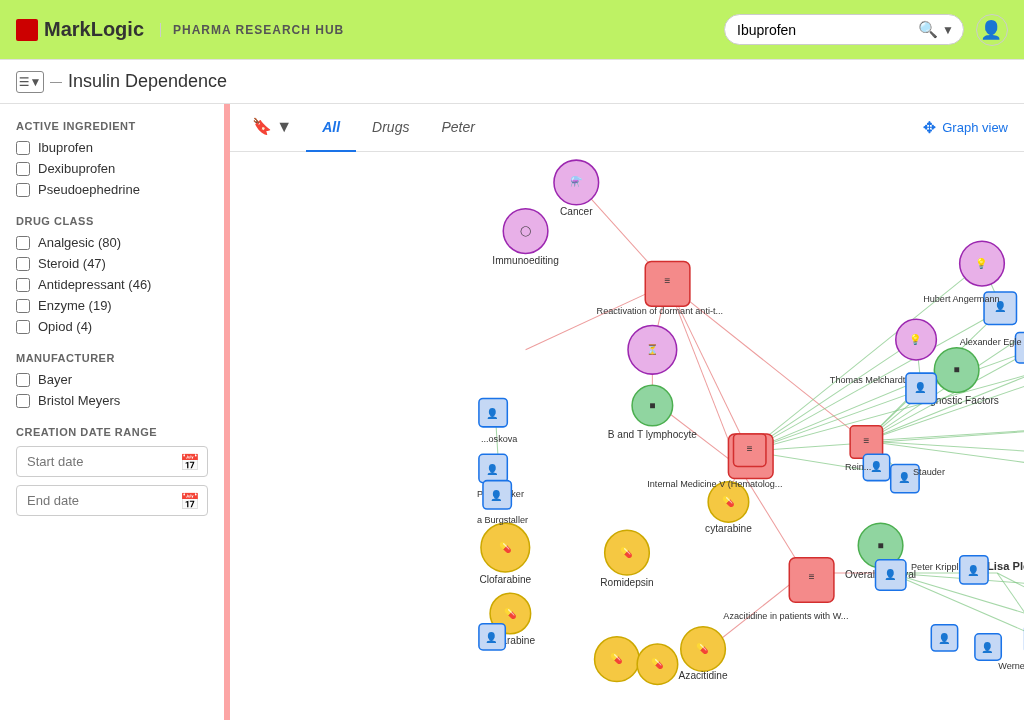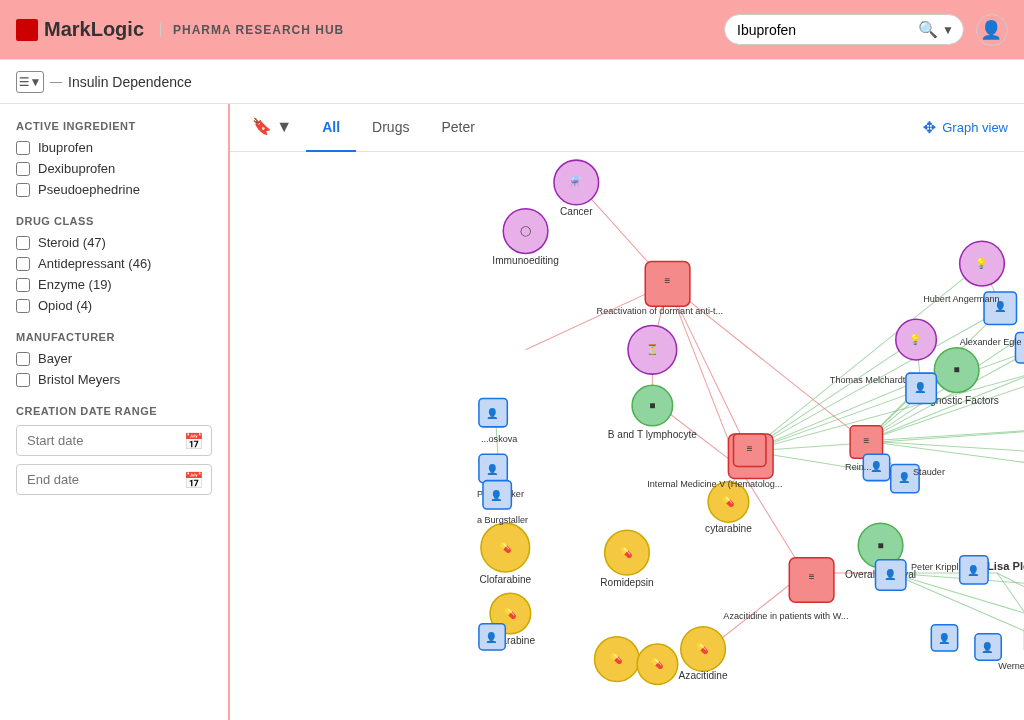--- a/index.html
+++ b/index.html
@@ -2,21 +2,21 @@
 <html><head>
   <meta charset="utf-8">
   <style>
     * { box-sizing: border-box; margin: 0; padding: 0; }
     body { font-family: Arial, sans-serif; font-size: 13px; background: #fff; color: #333; width: 1024px; height: 720px; overflow: hidden; }
 
     
     .header {
       display: flex; align-items: center; justify-content: space-between;
       padding: 0 16px; height: 60px; border-bottom: 1px solid #e0e0e0;
-      background: #fca5a5;
+      background: #bef264;
     }
     .header-left { display: flex; align-items: center; gap: 12px; }
     .logo-mark { display: flex; align-items: center; gap: 6px; }
     .logo-mark .logo-box { width: 22px; height: 22px; background: #c00; border-radius: 2px; }
     .logo-mark .logo-text { font-size: 20px; font-weight: bold; color: #333; }
     .app-title { font-size: 12px; font-weight: 600; color: #555; letter-spacing: 1px; text-transform: uppercase; border-left: 1px solid #ccc; padding-left: 12px; margin-left: 4px; }
     .header-right { display: flex; align-items: center; gap: 12px; }
     .search-bar {
       display: flex; align-items: center; border: 1px solid #ccc; border-radius: 20px;
       padding: 5px 12px; width: 240px; background: #fff;
@@ -26,28 +26,28 @@
     .search-dropdown { color: #555; cursor: pointer; font-size: 12px; margin-left: 4px; }
     .user-icon { width: 32px; height: 32px; border-radius: 50%; border: 1px solid #ccc; display: flex; align-items: center; justify-content: center; color: #666; cursor: pointer; font-size: 18px; }
 
     
     .breadcrumb-bar {
       display: flex; align-items: center; padding: 10px 16px; border-bottom: 1px solid #e0e0e0;
       background: #fff; height: 44px;
     }
     .breadcrumb-icon { width: 28px; height: 22px; border: 1px solid #888; border-radius: 3px; display: flex; align-items: center; justify-content: center; font-size: 12px; color: #555; cursor: pointer; }
     .breadcrumb-arrow { margin: 0 6px; color: #888; font-size: 12px; }
-    .breadcrumb-title { font-size: 14px; font-weight: 400; color: #333; }
+    .breadcrumb-title { font-size: 18px; font-weight: 400; color: #333; }
 
     
     .main { display: flex; height: calc(720px - 104px); }
 
     
     .sidebar {
-      width: 230px; min-width: 230px; border-right: 2px solid #fca5a5;
+      width: 230px; min-width: 230px; border-right: 6px solid #fca5a5;
       padding: 16px; overflow-y: auto; background: #fff;
     }
     .filter-section { margin-bottom: 18px; }
     .filter-label { font-size: 11px; font-weight: 700; color: #666; letter-spacing: 0.5px; text-transform: uppercase; margin-bottom: 8px; }
     .filter-item { display: flex; align-items: center; gap: 8px; margin-bottom: 6px; cursor: pointer; }
     .filter-item input[type=checkbox] { width: 14px; height: 14px; cursor: pointer; accent-color: #1a73e8; }
     .filter-item label { font-size: 13px; color: #333; cursor: pointer; }
     .date-input-wrap { position: relative; margin-bottom: 8px; margin-top: 8px; }
     .date-input-wrap input {
       width: 100%; border: 1px solid #ccc; border-radius: 4px; padding: 7px 32px 7px 10px;
@@ -59,21 +59,21 @@
     .content { flex: 1; display: flex; flex-direction: column; overflow: hidden; }
 
     
     .tabs-bar {
       display: flex; align-items: center; border-bottom: 1px solid #e0e0e0;
       padding: 0 16px; background: #fff; height: 48px; position: relative;
     }
     .tab-bookmark { display: flex; align-items: center; gap: 4px; margin-right: 8px; padding: 8px 6px; cursor: pointer; color: #555; font-size: 16px; border-bottom: 2px solid transparent; }
     .tab-item {
       padding: 0 16px; height: 48px; display: flex; align-items: center;
-      cursor: pointer; font-size: 14px; color: #555; border-bottom: 2px solid transparent;
+      cursor: pointer; font-size: 14px; color: #555; border-bottom: 2px solid transparent; font-style: italic;
     }
     .tab-item.active { color: #1a73e8; border-bottom: 2px solid #1a73e8; font-weight: 600; }
     .graph-view-btn {
       position: absolute; right: 16px; display: flex; align-items: center; gap: 6px;
       color: #1a73e8; cursor: pointer; font-size: 13px;
     }
     .graph-icon { font-size: 16px; }
 
     
     .graph-area { flex: 1; position: relative; overflow: hidden; background: #fff; }
@@ -135,20 +135,24 @@
         <label for="cb_dexibuprofen">Dexibuprofen</label>
       </div>
       <div class="filter-item">
         <input type="checkbox" id="cb_pseudo" style="">
         <label for="cb_pseudo">Pseudoephedrine</label>
       </div>
     </div>
 
     <div class="filter-section">
       <div class="filter-label">DRUG CLASS</div>
+      <div class="filter-item">
+        <input type="checkbox" id="cb_analgesic" style="">
+        <label for="cb_analgesic">Analgesic (80)</label>
+      </div>
       <div class="filter-item">
         <input type="checkbox" id="cb_steroid" style="">
         <label for="cb_steroid">Steroid (47)</label>
       </div>
       <div class="filter-item">
         <input type="checkbox" id="cb_antidep" style="">
         <label for="cb_antidep">Antidepressant (46)</label>
       </div>
       <div class="filter-item">
         <input type="checkbox" id="cb_enzyme" style="">

